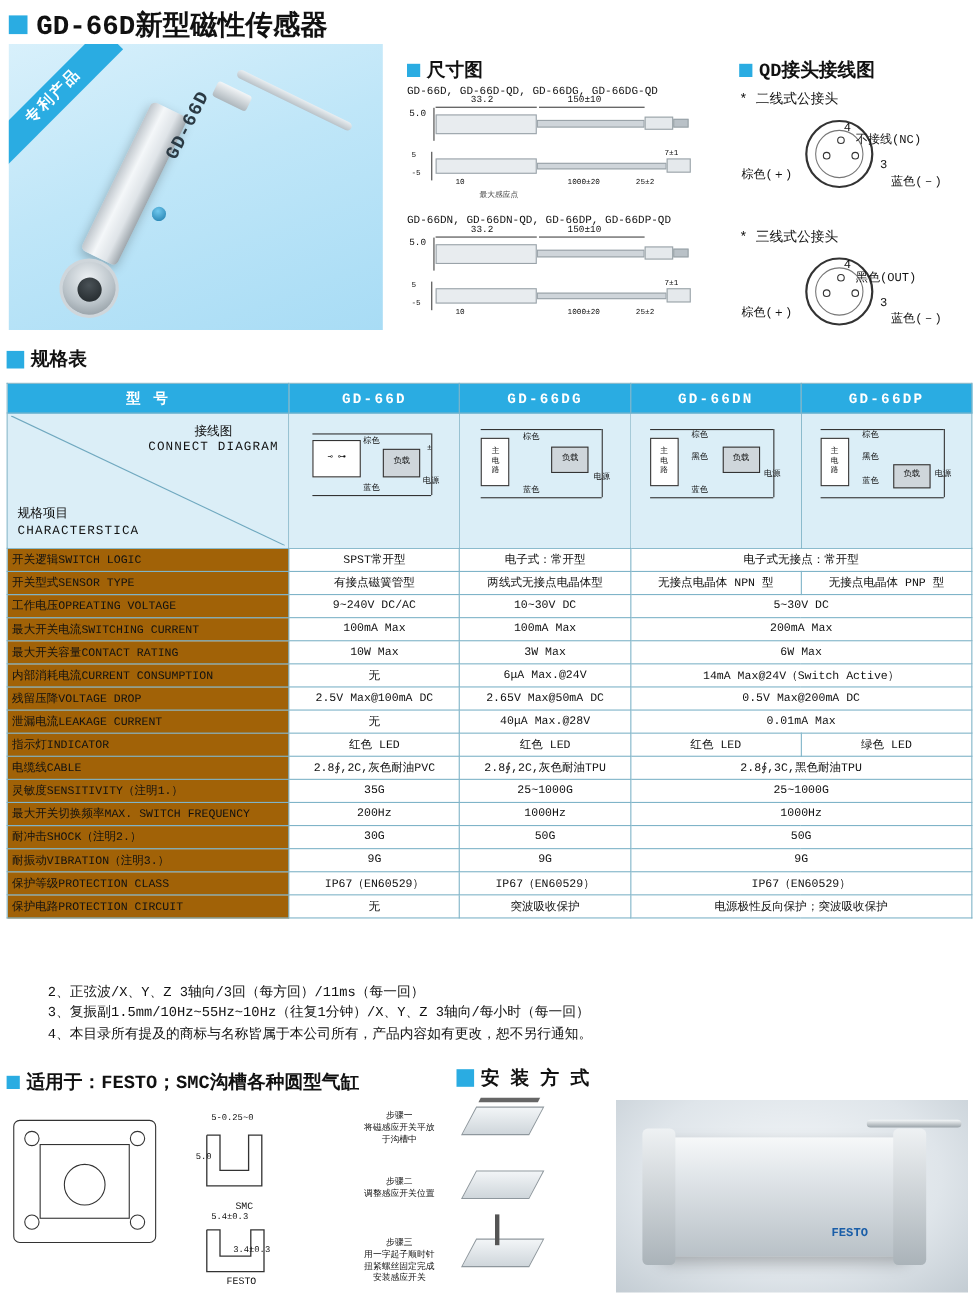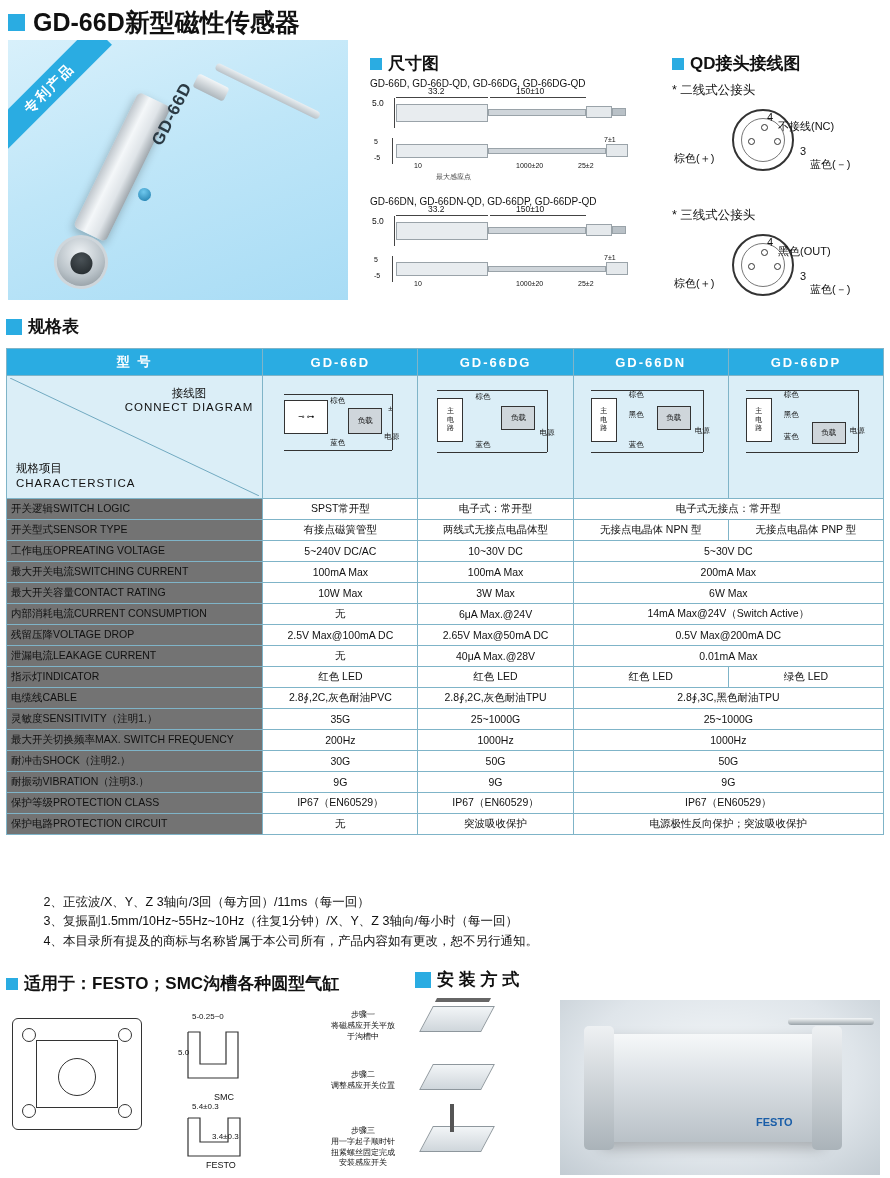--- a/index.html
+++ b/index.html
@@ -5,21 +5,21 @@
   * { box-sizing: border-box; }
   html, body { margin:0; padding:0; }
   body {
     width: 890px; height: 1178px;
     background: #ffffff;
     font-family: "Liberation Sans", sans-serif;
     color: #111;
     position: relative;
     overflow: hidden;
   }
-  .page { position: relative; width: 890px; height: 900px; }
+  .page { position: relative; width: 890px; height: 900px; font-family: Liberation Mono, monospace; }
 
   
   .title-row { position:absolute; left:8px; top:6px; display:flex; align-items:center; }
   .sq { width:17px; height:17px; background:#2aace2; margin-right:8px; }
   .main-title { font-size:25px; font-weight:bold; letter-spacing:0px; color:#111; }
 
   
   .photo {
     position:absolute; left:8px; top:40px; width:340px; height:260px;
     background: linear-gradient(160deg,#d8f0fb 0%, #bfe6f8 45%, #a8dcf5 100%);
@@ -92,21 +92,21 @@
     border-radius:50%; border:1px solid #777; }
   .pin { position:absolute; width:7px; height:7px; border-radius:50%; background:#fff; border:1px solid #333; }
 
   
   .tbl { position:absolute; left:6px; top:348px; width:878px; border-collapse:collapse; }
   .tbl td, .tbl th {
     border:1px solid #7fb4c8; font-size:10.5px; text-align:center; color:#111;
     padding:2px 3px;
   }
   .tbl .hdr { background:#2aace2; color:#fff; font-weight:bold; font-size:13px; height:27px; letter-spacing:2px;}
-  .tbl .rowlabel { background:#737373; text-align:left; padding-left:4px; font-size:10.5px; height:21px; }
+  .tbl .rowlabel { background:#a16207; text-align:left; padding-left:4px; font-size:10.5px; height:21px; }
   .tbl .cell { background:#fff; height:21px; }
   .diagcell { background:#dbeef7; height:118px; position:relative; padding:0; }
   .diag-inner { position:relative; width:100%; height:100%; }
   .dg-top { position:absolute; right:6px; top:8px; font-size:11.5px; text-align:center; line-height:1.25;}
   .dg-bot { position:absolute; left:6px; bottom:6px; font-size:11.5px; text-align:left; line-height:1.25;}
   .diag-line { position:absolute; left:0; top:0; width:100%; height:100%; }
 
   .wire-box { position:relative; width:100%; height:118px; background:#dbeef7; }
   .wbox {
     position:absolute; border:1px solid #333; background:#fff; font-size:7.5px;
@@ -370,21 +370,21 @@
         </tr>
         <tr>
           <td class="rowlabel">开关型式SENSOR TYPE</td>
           <td class="cell">有接点磁簧管型</td>
           <td class="cell">两线式无接点电晶体型</td>
           <td class="cell">无接点电晶体 NPN 型</td>
           <td class="cell">无接点电晶体 PNP 型</td>
         </tr>
         <tr>
           <td class="rowlabel">工作电压OPREATING VOLTAGE</td>
-          <td class="cell">5~240V DC/AC</td>
+          <td class="cell">9~240V DC/AC</td>
           <td class="cell">10~30V DC</td>
           <td class="cell" colspan="2">5~30V DC</td>
         </tr>
         <tr>
           <td class="rowlabel">最大开关电流SWITCHING CURRENT</td>
           <td class="cell">100mA Max</td>
           <td class="cell">100mA Max</td>
           <td class="cell" colspan="2">200mA Max</td>
         </tr>
         <tr>

